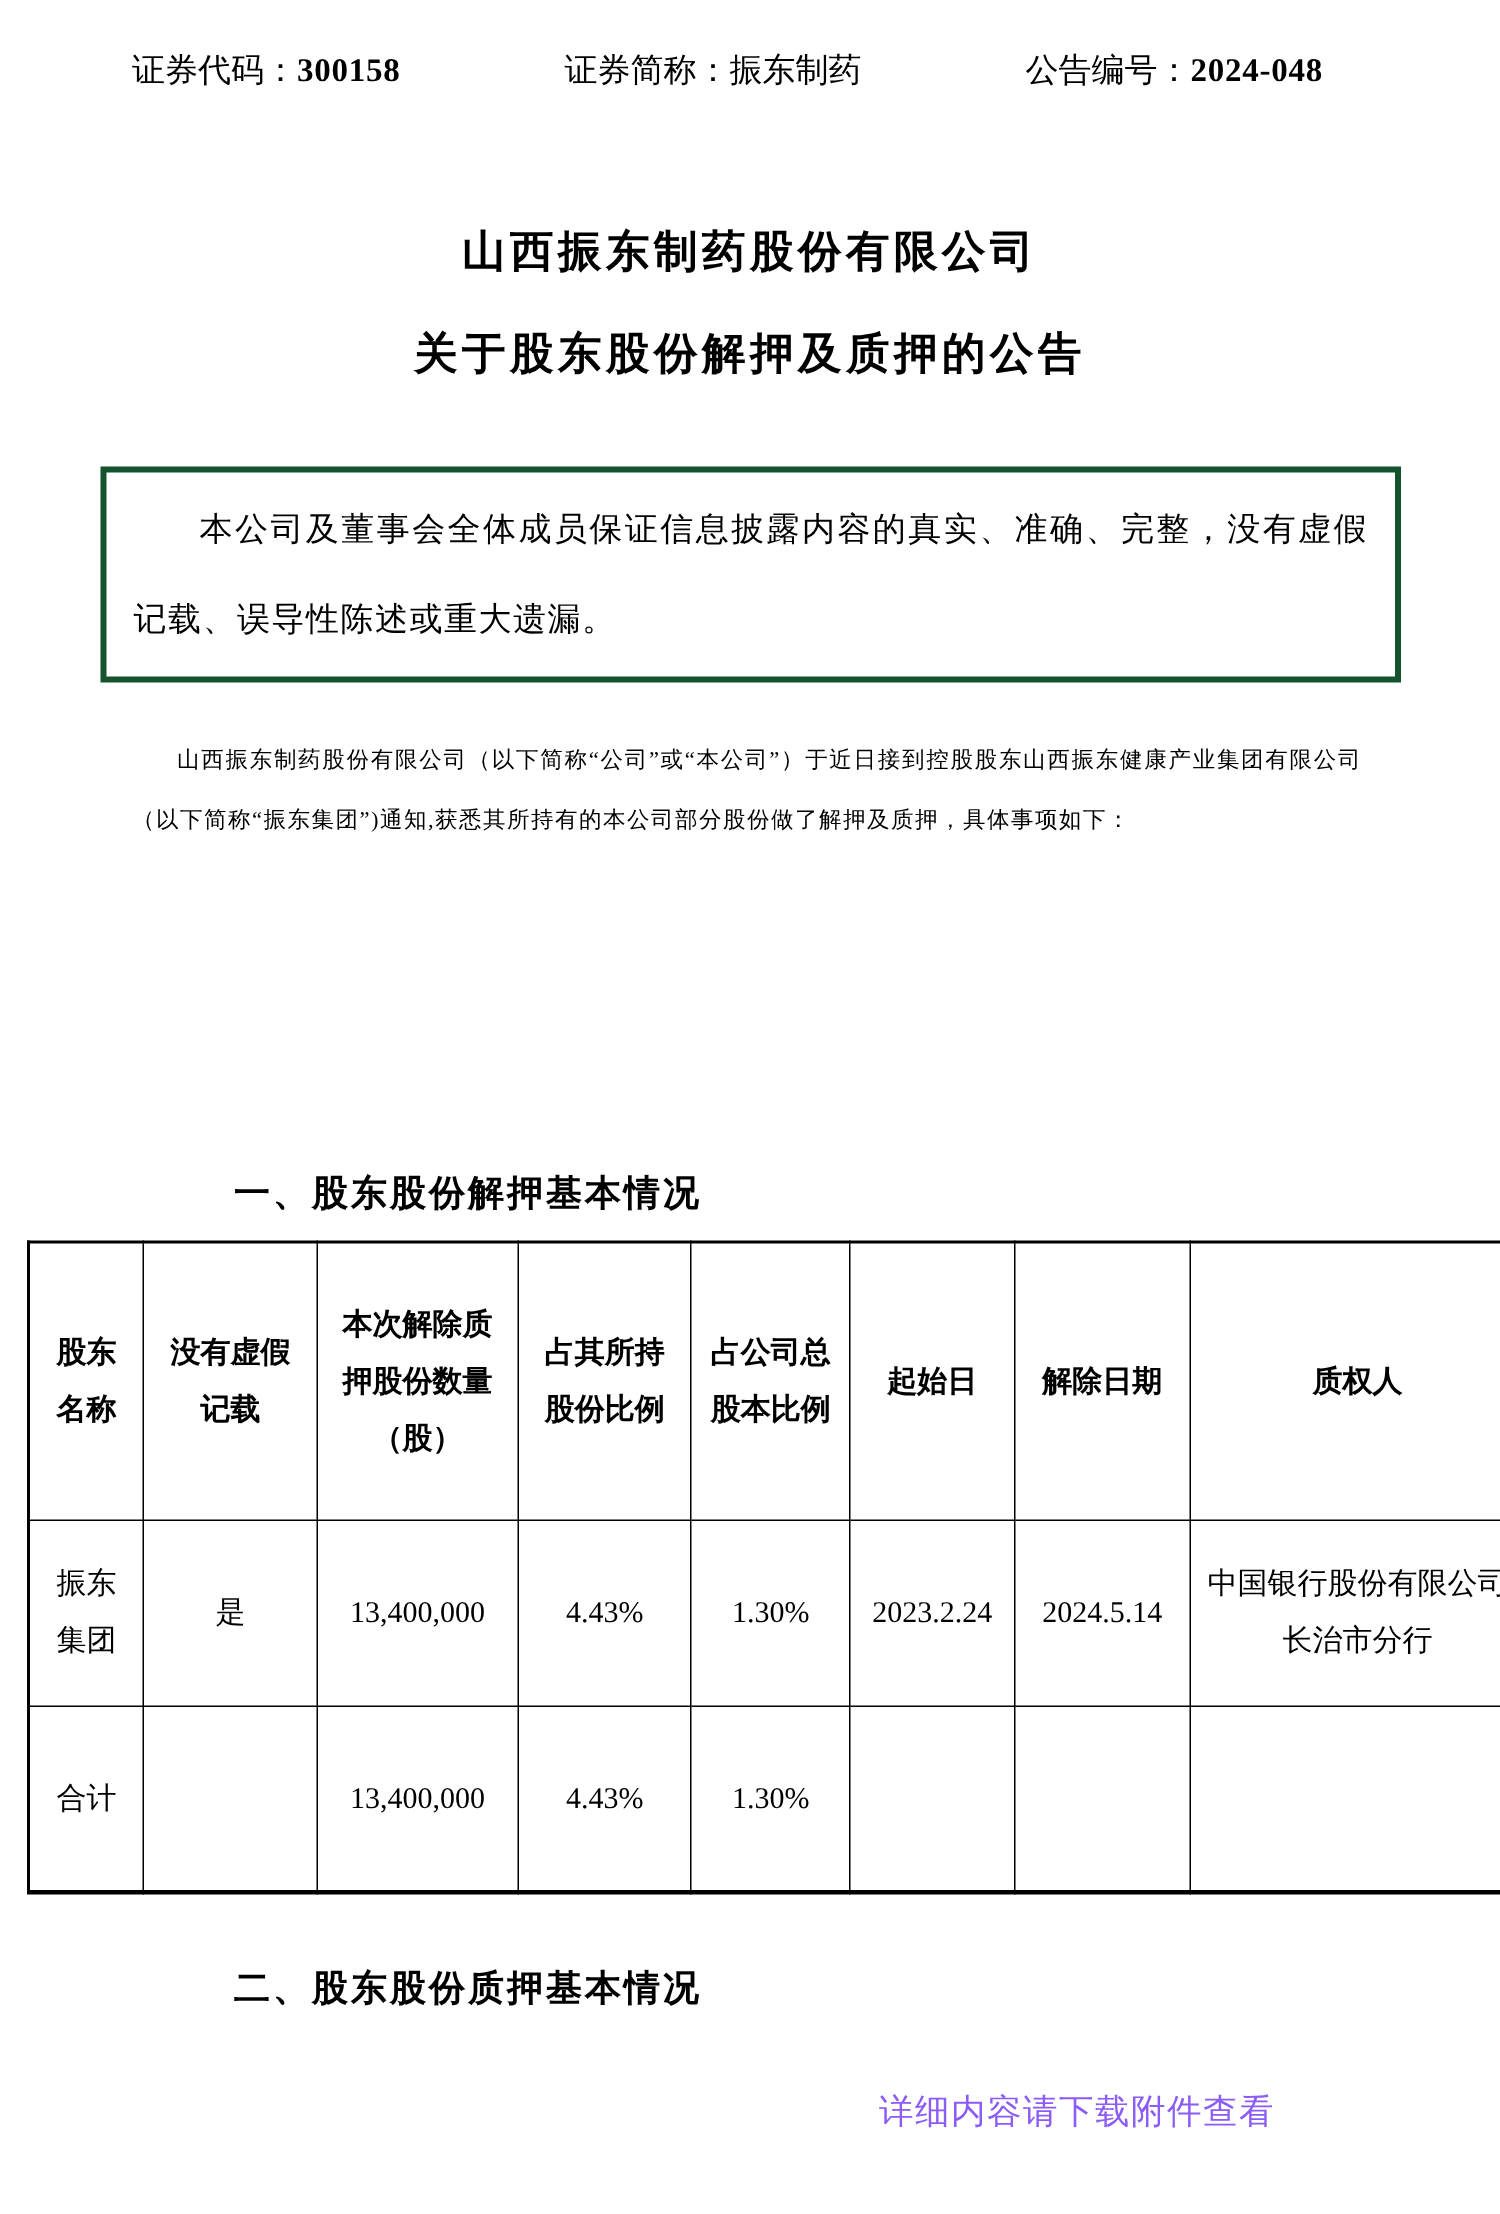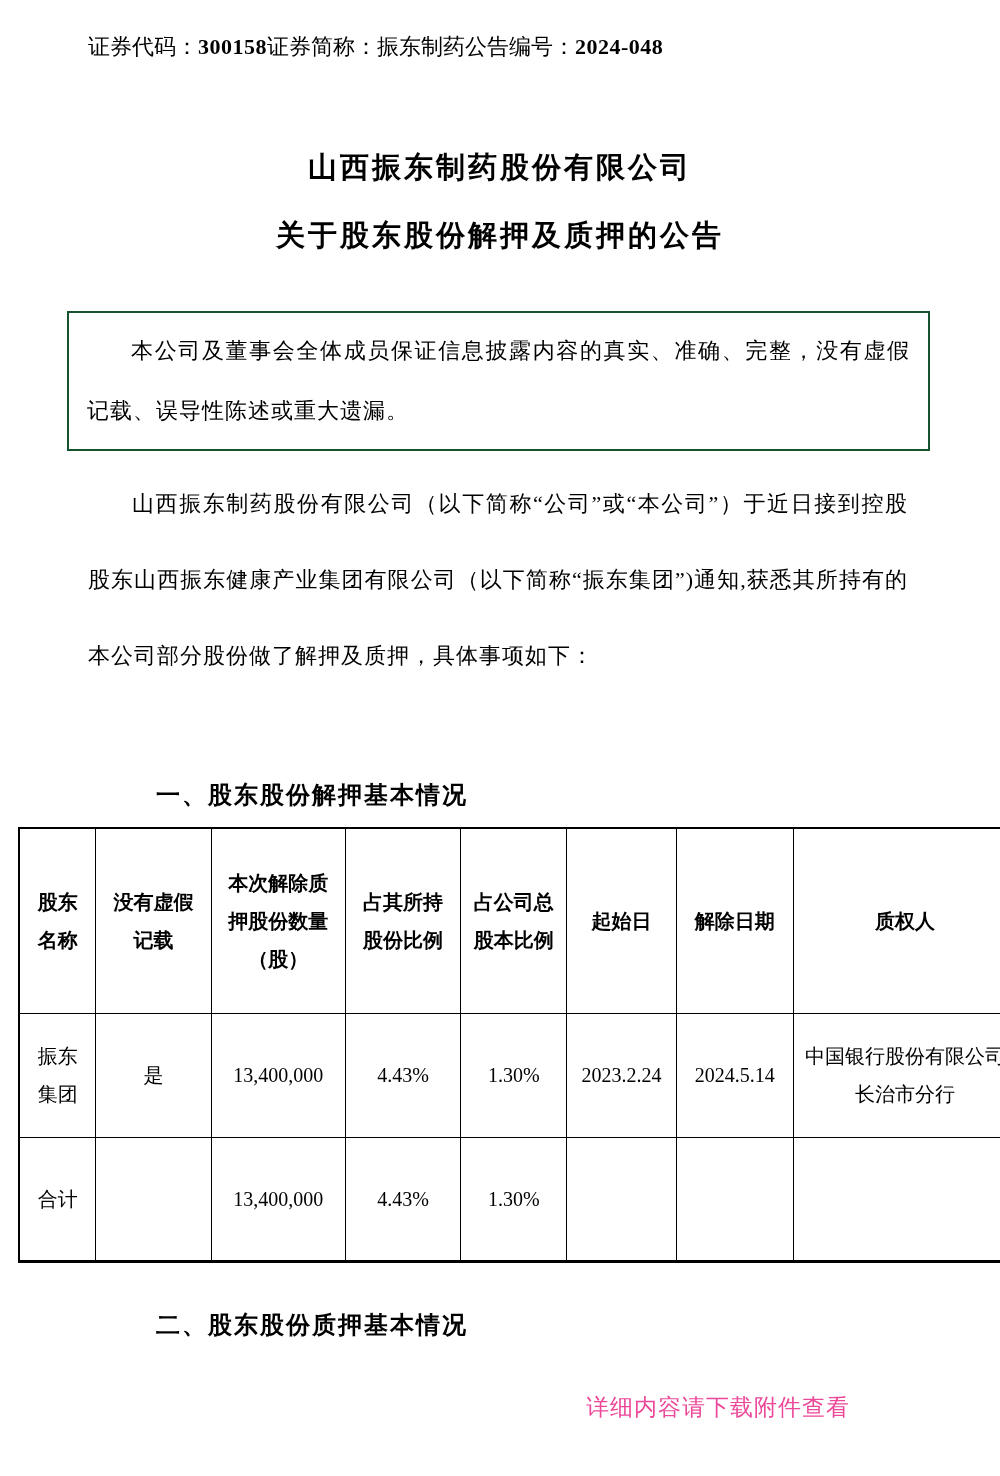--- a/index.html
+++ b/index.html
@@ -11,20 +11,21 @@
     color: #000000;
     font-family: "Liberation Serif", "DejaVu Serif", serif;
     overflow: hidden;
   }
 
   
   .meta-line {
     position: absolute;
     top: 32px; left: 88px; right: 118px;
     display: flex;
+    justify-content: space-between;
     font-size: 22px;
     white-space: nowrap;
   }
   .meta-line .num { font-weight: bold; letter-spacing: 0.5px; }
 
   
   .doc-title {
     position: absolute;
     left: 0; width: 100%;
     text-align: center;
@@ -33,40 +34,40 @@
     letter-spacing: 3px;
   }
   .title1 { top: 148px; }
   .title2 { top: 216px; }
 
   
   .disclaimer-box {
     position: absolute;
     top: 311px; left: 67px;
     width: 823px;
-    border: 2px solid #14532d;
+    border: 4px solid #14532d;
     padding: 8px 18px 8px 18px;
   }
   .disclaimer-box p {
     margin: 0;
     font-size: 22px;
     line-height: 60px;
     text-indent: 2em;
     text-align: justify;
     letter-spacing: 1px;
   }
 
   
   .body-par {
     position: absolute;
-    top: 466px; left: 88px;
+    top: 487px; left: 88px;
     width: 820px;
     margin: 0;
-    font-size: 22px;
-    line-height: 76px;
+    font-size: 15px;
+    line-height: 40px;
     text-indent: 2em;
     text-align: justify;
     letter-spacing: 1px;
   }
 
   
   .section-heading {
     position: absolute;
     left: 140px;
     margin: 16px;
@@ -173,15 +174,15 @@
       <td>1.30%</td>
       <td></td>
       <td></td>
       <td></td>
     </tr>
   </tbody>
     </table>
 
   <h2 class="section-heading h-sec2">二、股东股份质押基本情况</h2>
 
-  <div class="footer-link" style="color: #ec4899;">详细内容请下载附件查看</div>
+  <div class="footer-link" style="color: #8b5cf6;">详细内容请下载附件查看</div>
 
 </div>
 
 </body></html>

